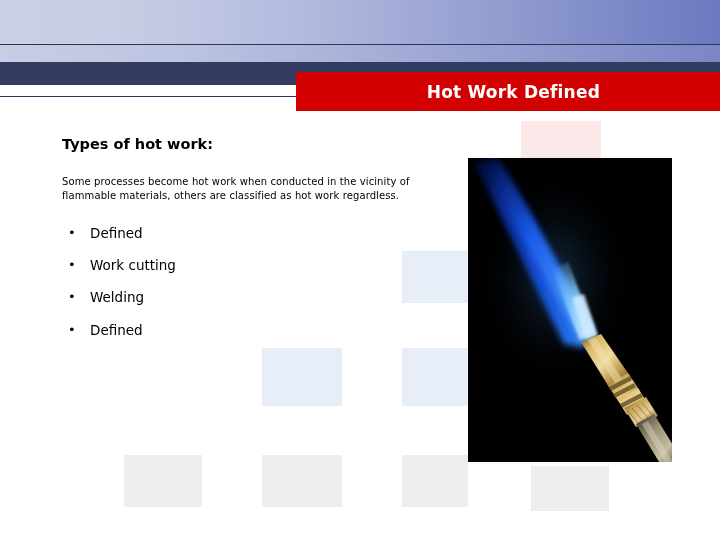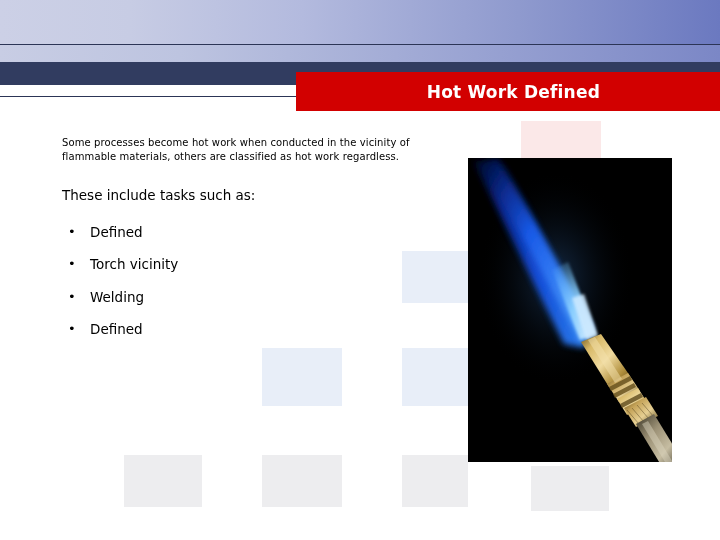--- a/index.html
+++ b/index.html
@@ -176,31 +176,31 @@
       <div class="deco" style="left: 402px; top: 251px; width: 66px; height: 52px; background: rgb(232, 238, 248);"></div>
       <div class="deco" style="left: 262px; top: 348px; width: 80px; height: 58px; background: rgb(232, 238, 248);"></div>
       <div class="deco" style="left: 402px; top: 348px; width: 66px; height: 58px; background: rgb(232, 238, 248);"></div>
       <div class="deco" style="left: 124px; top: 455px; width: 78px; height: 52px; background: rgb(237, 237, 239);"></div>
       <div class="deco" style="left: 262px; top: 455px; width: 80px; height: 52px; background: rgb(237, 237, 239);"></div>
       <div class="deco" style="left: 402px; top: 455px; width: 66px; height: 52px; background: rgb(237, 237, 239);"></div>
       <div class="deco" style="left: 531px; top: 466px; width: 78px; height: 45px; background: rgb(237, 237, 239);"></div>
     </div>
 
   <div class="content">
+    <p class="lead">Types of hot work:</p>
     <p class="para">Some processes become hot work when conducted in the vicinity of flammable materials, others are classified as hot work regardless.</p>
-    <p class="para-2">These include tasks such as:</p>
 
     <div class="bullets" id="bullet-list">
         <div class="bullet-row">
           <span class="bullet-mark">•</span>
           <span class="bullet-label">Defined</span>
         </div>
         <div class="bullet-row">
           <span class="bullet-mark">•</span>
-          <span class="bullet-label">Torch vicinity</span>
+          <span class="bullet-label">Work cutting</span>
         </div>
         <div class="bullet-row">
           <span class="bullet-mark">•</span>
           <span class="bullet-label">Welding</span>
         </div>
         <div class="bullet-row">
           <span class="bullet-mark">•</span>
           <span class="bullet-label">Defined</span>
         </div>
       </div>

